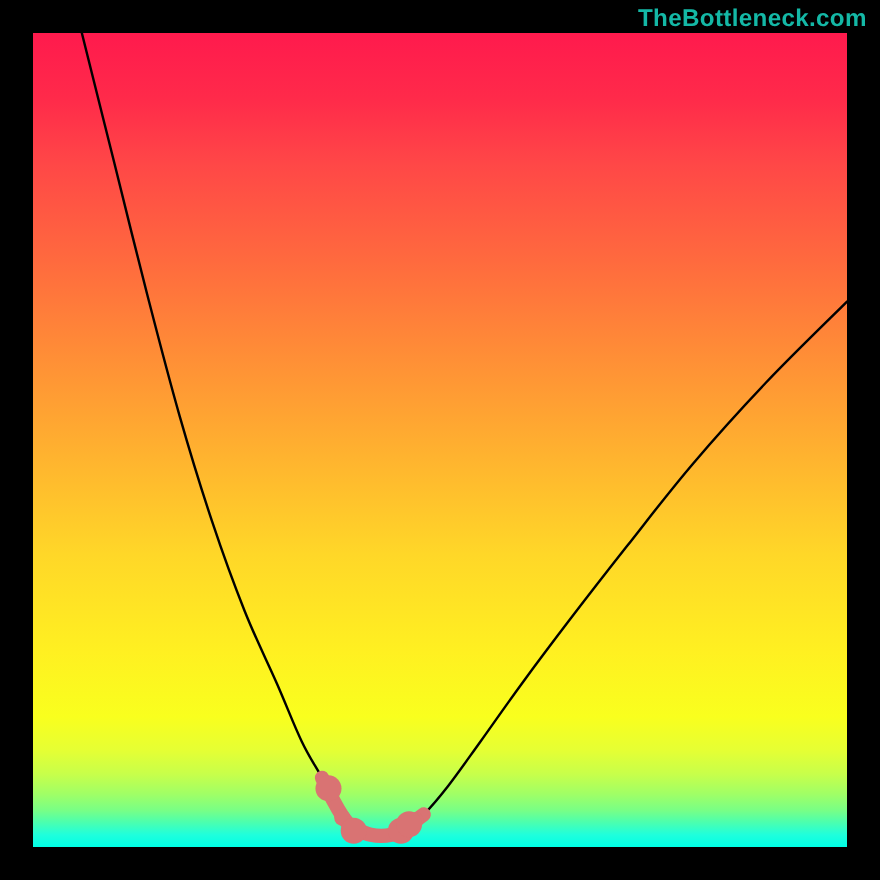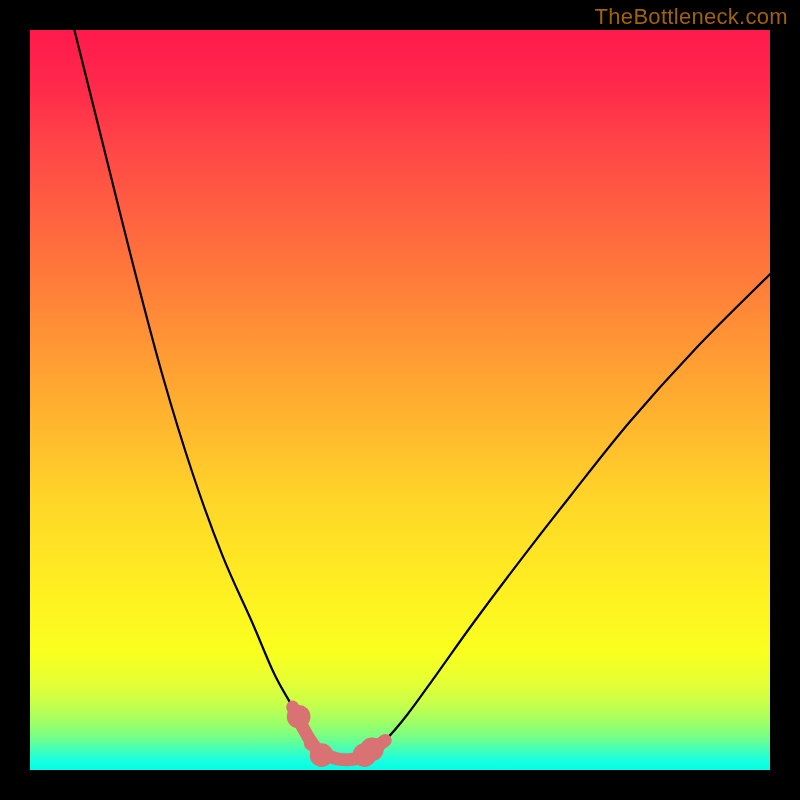--- a/index.html
+++ b/index.html
@@ -33,23 +33,23 @@
       #78ff86 95.5%,
       #4affb0 97%,
       #1fffdc 98.5%,
       #00ffe6 100%
     );
   }
   .watermark {
     position: absolute;
     top: 4px;
     right: 12px;
-    color: #a16207;
+    color: #14b8a6;
     font-size: 22px;
-    font-weight: 400;
+    font-weight: 700;
     letter-spacing: 0.3px;
     z-index: 5;
   }
   svg.curves {
     position: absolute;
     left: 0;
     top: 0;
     width: 740px;
     height: 740px;
     overflow: visible;

